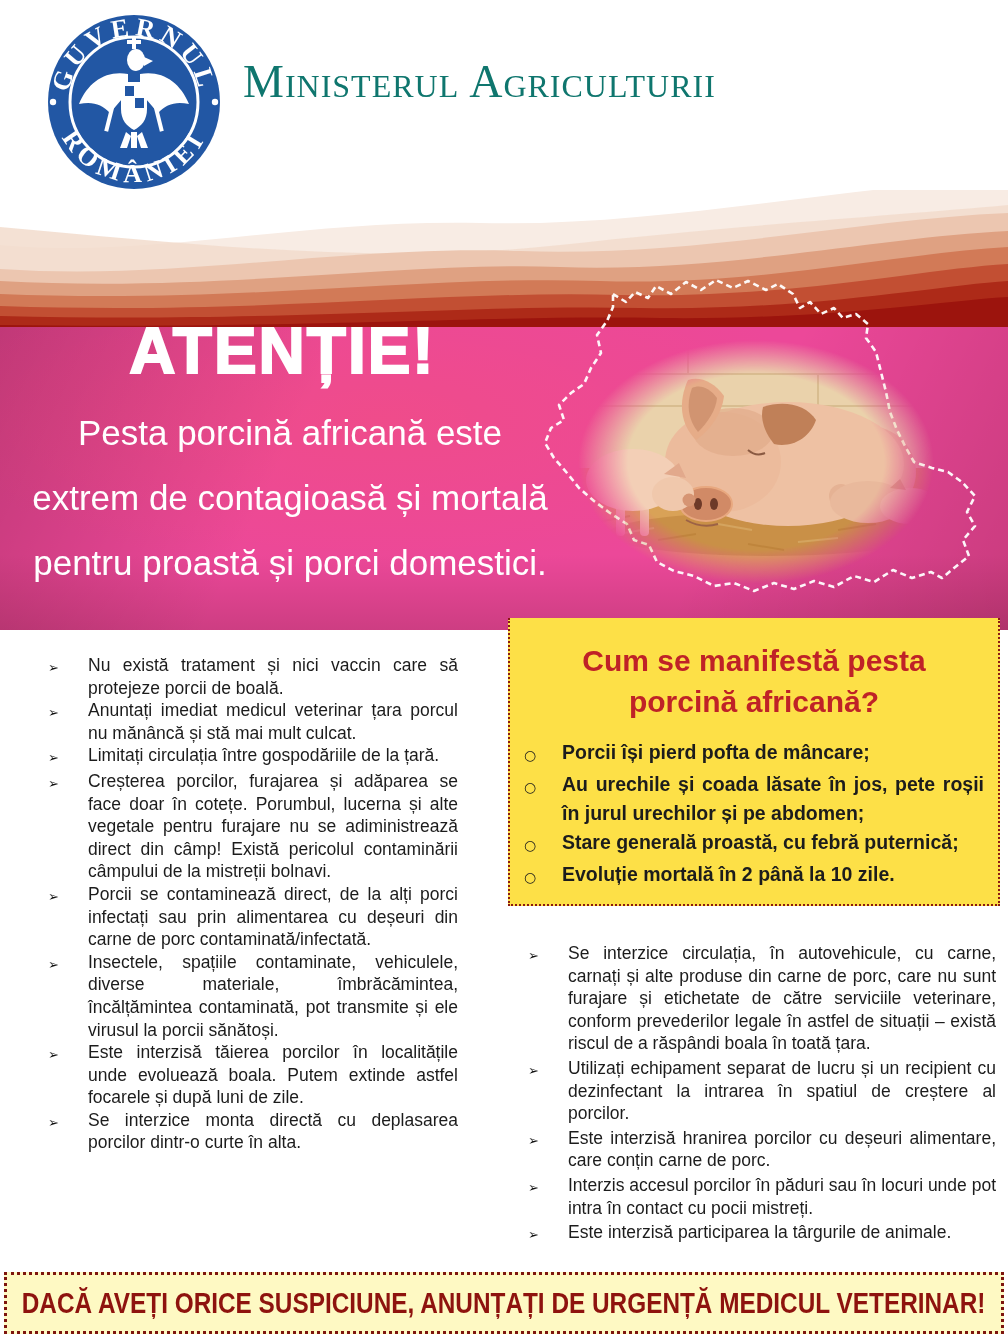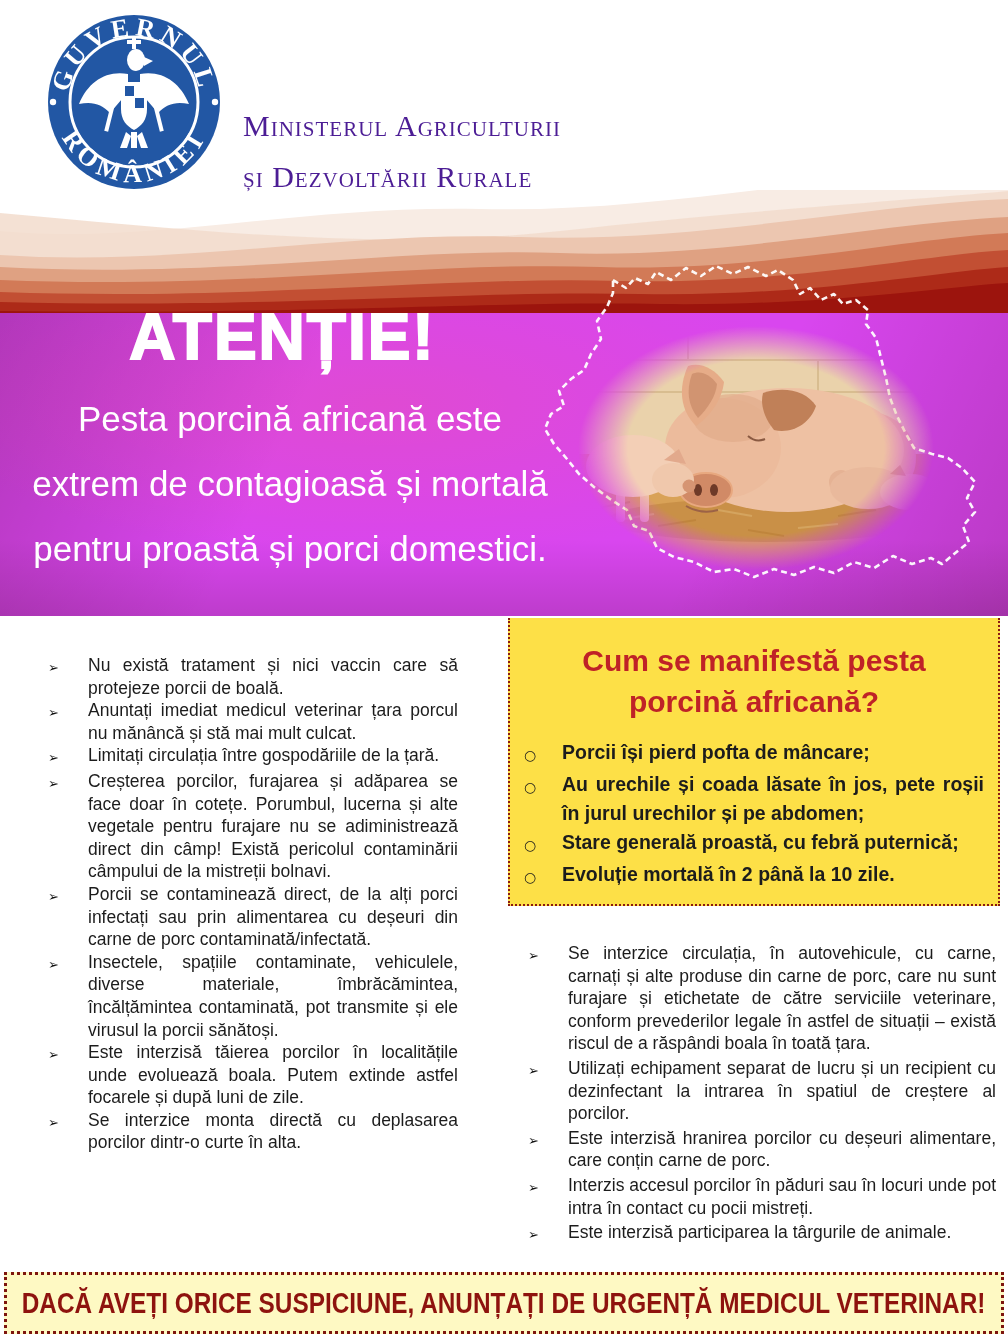--- a/index.html
+++ b/index.html
@@ -6,26 +6,26 @@
   html,body { background:#e9e9e9; }
   .page {
     position:relative; width:1008px; height:1344px; margin:0 auto;
     background:#ffffff; overflow:hidden;
     font-family:"Liberation Sans", sans-serif; color:#1c1c1c;
   }
 
   
   .header { position:absolute; top:0; left:0; width:100%; height:190px; background:#fff; z-index:3; }
   .seal { position:absolute; left:44px; top:14px; }
-  .ministry { position:absolute; left:243px; top:56px; color:#4c1d95;
+  .ministry { position:absolute; left:243px; top:56px; color:#0f766e;
               font-family:"Liberation Serif", serif; font-variant:small-caps;
-              font-size:30px; line-height:51px; letter-spacing:1px;margin-top:44px; }
-
-  
-  .banner { position:absolute; top:188px; left:0; width:1008px; height:428px; background:#d946ef; }
+              font-size:46px; line-height:51px; letter-spacing:1px; }
+
+  
+  .banner { position:absolute; top:202px; left:0; width:1008px; height:428px; background:#ec4899; }
   .waves { position:absolute; top:-45px; left:0; width:1008px; height:170px; }
   .banner-shade { position:absolute; top:125px; left:0; right:0; bottom:0;
     background:
       radial-gradient(ellipse 70% 80% at 38% 30%, rgba(255,96,64,0.16), transparent 65%),
       linear-gradient(115deg, rgba(40,0,0,0.22), transparent 30%, transparent 70%, rgba(40,0,0,0.18)),
       linear-gradient(to bottom, transparent 75%, rgba(30,0,0,0.15)); }
   .headline { position:absolute; top:112px; left:0; width:565px; text-align:center;
     color:#fff; font-size:64px; font-weight:700; letter-spacing:2px;
     -webkit-text-stroke:2px #ffffff; z-index:2; }
   .message { position:absolute; top:198px; left:16px; width:548px; text-align:center;
@@ -95,21 +95,20 @@
           <rect x="81" y="72" width="9" height="10"></rect>
           <rect x="91" y="84" width="9" height="10"></rect>
         </g>
         <path d="M82,118 l-6,16 h7 l4,-12 Z"></path>
         <path d="M98,118 l6,16 h-7 l-4,-12 Z"></path>
         <rect x="87" y="118" width="6" height="16"></rect>
       </g>
     </svg>
     <div class="ministry">
       <div>Ministerul Agriculturii</div>
-      <div>și Dezvoltării Rurale</div>
     </div>
   </div>
 
   <div class="banner">
     <svg class="waves" viewBox="0 0 1008 170" preserveAspectRatio="none">
       <rect width="1008" height="170" fill="#ffffff"></rect>
       <path fill="#f8ece4" d="M0,88 C150,102 300,62 480,66 C660,70 830,30 1008,22 L1008,170 L0,170 Z"></path>
       <path fill="#f2dccc" opacity="0.85" d="M0,70 C200,88 380,108 560,88 C740,68 900,58 1008,48 L1008,170 L0,170 Z"></path>
       <path fill="#ecc6b0" d="M0,112 C180,124 340,88 520,94 C700,100 860,62 1008,56 L1008,170 L0,170 Z"></path>
       <path fill="#dfa182" d="M0,124 C220,136 400,104 560,110 C720,116 880,80 1008,74 L1008,170 L0,170 Z"></path>

